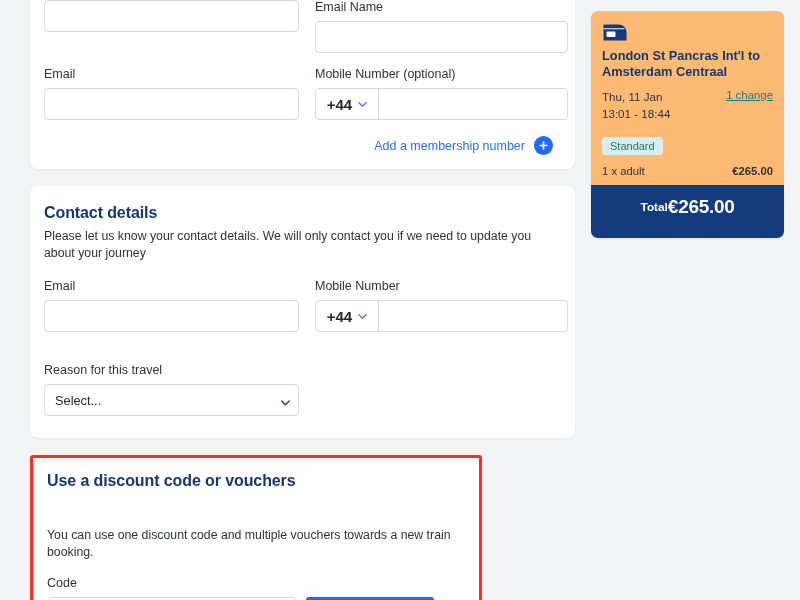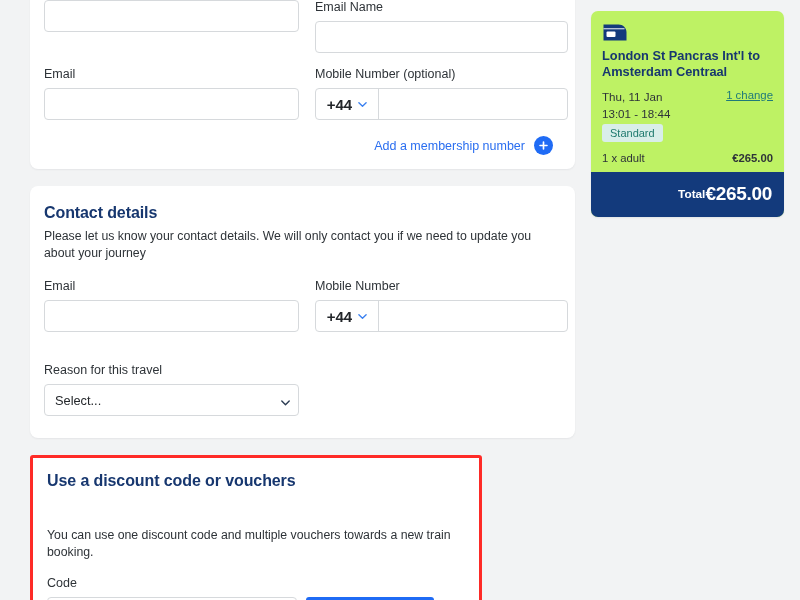--- a/index.html
+++ b/index.html
@@ -232,21 +232,21 @@
     font-family: "Liberation Sans", sans-serif;
     font-size: 12.5px;
     font-weight: bold;
     letter-spacing: 0.7px;
     cursor: pointer;
   }
 
   
   .summary-card {
     width: 193px;
-    background: #bef264;
+    background: #fdba74;
     border-radius: 7px;
     overflow: hidden;
     box-shadow: 0 1px 2px rgba(16,24,40,0.07);
   }
   .summary-body { padding: 12px 11px 8px 11px; }
 
   .train-icon { margin-bottom: 6px; }
   .train-icon svg { display: block; }
 
   .route-title {
@@ -270,21 +270,21 @@
   .change-link {
     font-size: 11.4px;
     color: #1f7a7a;
     text-decoration: underline;
     cursor: pointer;
     white-space: nowrap;
   }
 
   .badge {
     display: inline-block;
-    margin-top: 2px;
+    margin-top: 15px;
     background: #d9eeea;
     color: #1f7a6e;
     font-size: 11px;
     padding: 3px 8px;
     border-radius: 3px;
   }
 
   .pax-row {
     display: flex;
     justify-content: space-between;
@@ -293,22 +293,22 @@
     font-size: 11.3px;
     color: #2e3338;
   }
   .pax-price { font-weight: bold; font-size: 11.3px; }
 
   .total-bar {
     background: #133a7c;
     color: #ffffff;
     display: flex;
     align-items: center;
-    justify-content: flex-end;
-    padding: 11px 12px 12px 12px;
+    justify-content: center;
+    padding: 11px 12px 20px 12px;
   }
   .total-label { font-size: 11.8px; font-weight: bold; }
   .total-amount { font-size: 19px; font-weight: bold; letter-spacing: -0.3px; }
 </style>
 </head>
 <body>
 
 <div class="page">
 
   <div class="left-col">

